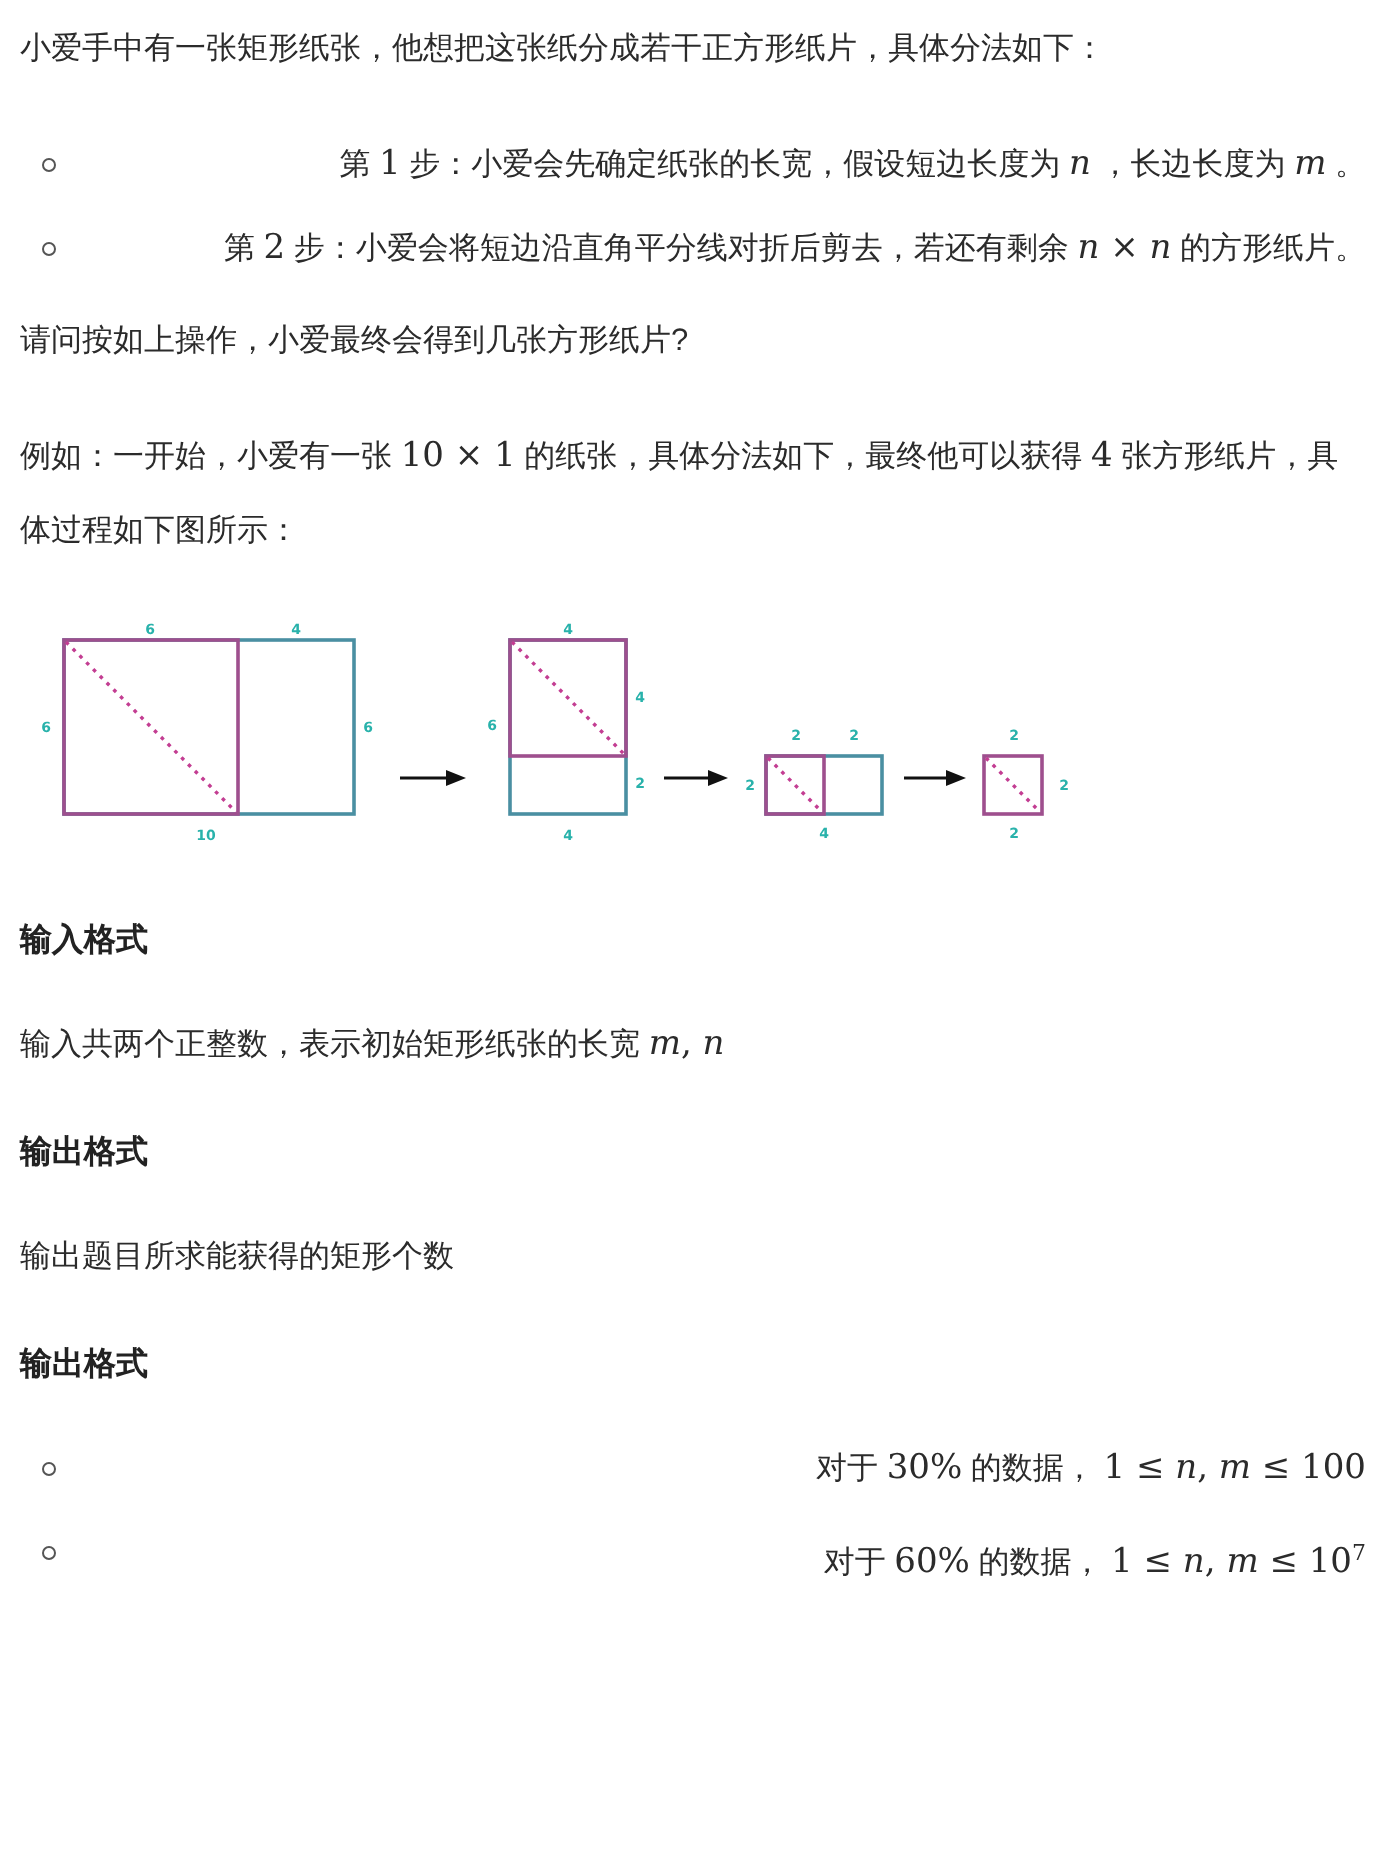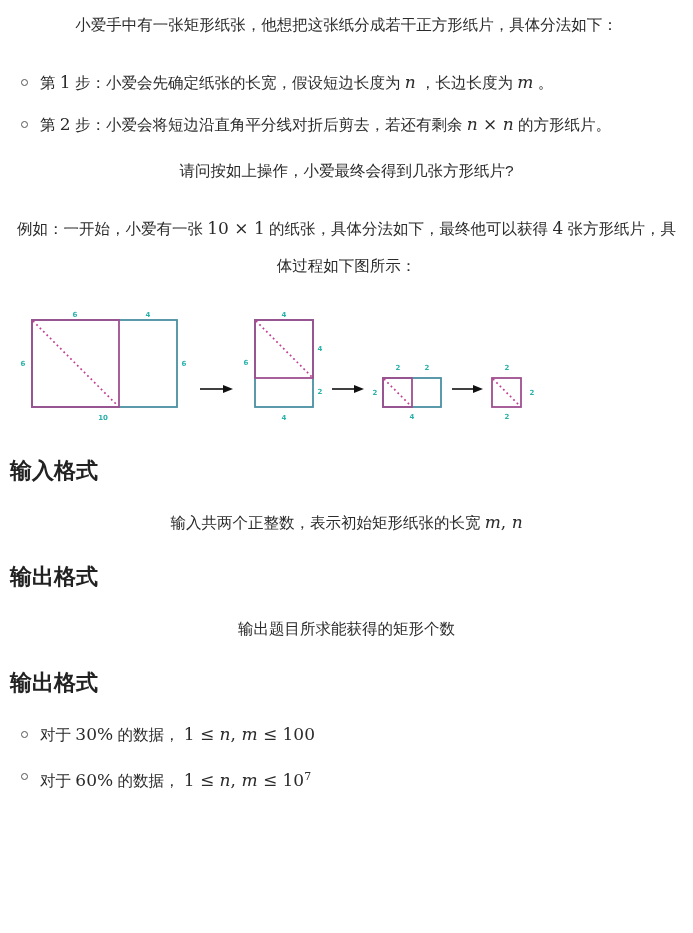--- a/index.html
+++ b/index.html
@@ -5,36 +5,36 @@
   html,body { margin:0; padding:0; background:#ffffff; }
   body {
     width: 693px; height: 933px; overflow: hidden;
     font-family: "Liberation Sans", "DejaVu Sans", sans-serif;
     color: #2b2b2b;
     font-size: 15.5px;
     line-height: 37px;
     padding: 6px 10px;
     box-sizing: border-box;
   }
-  p { margin: 0 0 21px 0; text-align: center; }
+  p { margin: 0 0 21px 0; }
   .t-cjk { font-family: "Liberation Sans", "DejaVu Sans", sans-serif; }
   .t-mr  { font-family: "DejaVu Serif", serif; font-size: 17px; }
   .t-mi  { font-family: "DejaVu Serif", serif; font-style: italic; font-size: 17px; }
   .t-sup { font-family: "DejaVu Serif", serif; font-size: 11px; vertical-align: 0.55em; }
   ul.plain { list-style: none; margin: 0 0 9px 0; padding: 0; }
   ul.plain.bottom { margin-top: 4px; margin-bottom: 0; }
   ul.plain li { display: flex; align-items: flex-start; margin-bottom: 5px; }
   .bullet {
     flex: none; width: 5px; height: 5px;
     border: 1.2px solid #555; border-radius: 50%;
     margin: 15px 12px 0 11px;
   }
-  .li-body { flex: 1 1 auto; }
+  .li-body { flex: 1 1 auto; text-align: right; }
   h3 {
-    font-size: 22px; font-weight: 700; color: #222;
+    font-size: 16px; font-weight: 700; color: #222;
     line-height: 30px; margin: 0 0 18px 0;
   }
   .diagram-wrap { margin: 24px 0 30px 0; line-height: 0; }
   
   .sq   { fill: none; stroke: #9e4f8e; stroke-width: 1.8; }
   .rem  { fill: none; stroke: #4a8fa2; stroke-width: 1.8; }
   .diag { stroke: #c33d92; stroke-width: 1.7; stroke-dasharray: 1.8 3; fill: none; }
   .dim  { fill: #29b2ab; font-family: "DejaVu Sans", sans-serif; font-size: 7px; font-weight: 700;
           text-anchor: middle; dominant-baseline: middle; }
   .arrow-line { stroke: #111; stroke-width: 1.6; }

